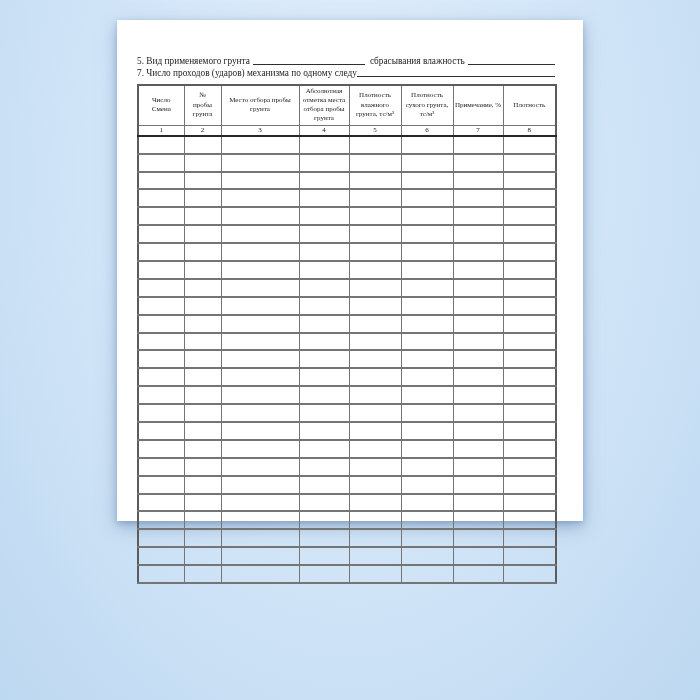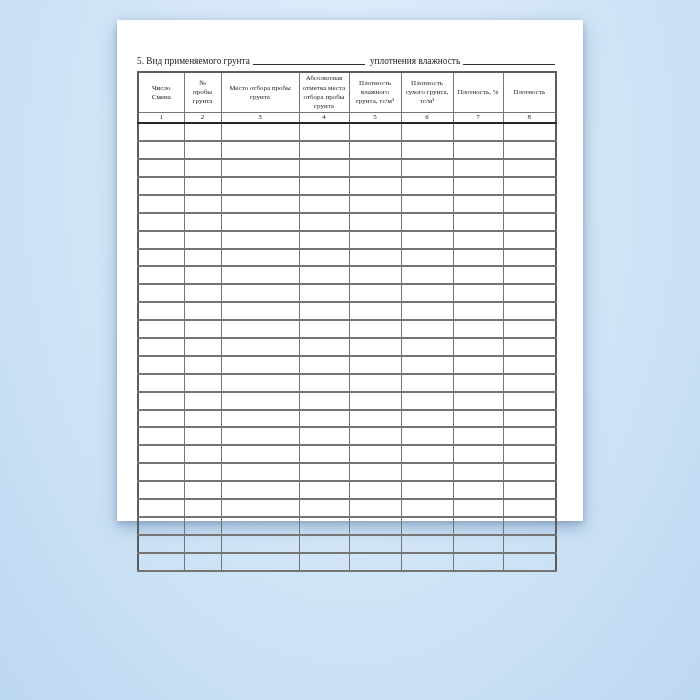--- a/index.html
+++ b/index.html
@@ -94,26 +94,30 @@
 </head>
 <body>
 
 <div class="paper">
 
   <div class="form-lines">
 
     <div class="fline">
       <span class="lbl">5. Вид применяемого грунта</span>
       <span class="blank b112"></span>
-      <span class="lbl gap">уплотнения влажность</span>
+      <span class="lbl gap">сбрасывания влажность</span>
       <span class="blank grow"></span>
     </div>
 
 
 
+    <div class="fline">
+      <span class="lbl">7. Число проходов (ударов) механизма по одному следу</span>
+      <span class="blank grow" style="margin-left:0"></span>
+    </div>
 
   </div>
 
   <table class="log-table">
     <colgroup>
       <col class="c1">
         <col class="c2">
         <col class="c3">
         <col class="c4">
       <col class="c5">
@@ -133,21 +137,21 @@
         <th>Абсолютная
 отметка места
 отбора пробы
 грунта</th>
         <th>Плотность
 влажного
 грунта, тс/м³</th>
         <th>Плотность
 сухого грунта,
 тс/м³</th>
-        <th>Плотность, %</th>
+        <th>Примечание, %</th>
         <th>Плотность</th>
       </tr>
       <tr class="numrow">
         <td>1</td>
         <td>2</td>
         <td>3</td>
         <td>4</td>
         <td>5</td>
         <td>6</td>
         <td>7</td>

